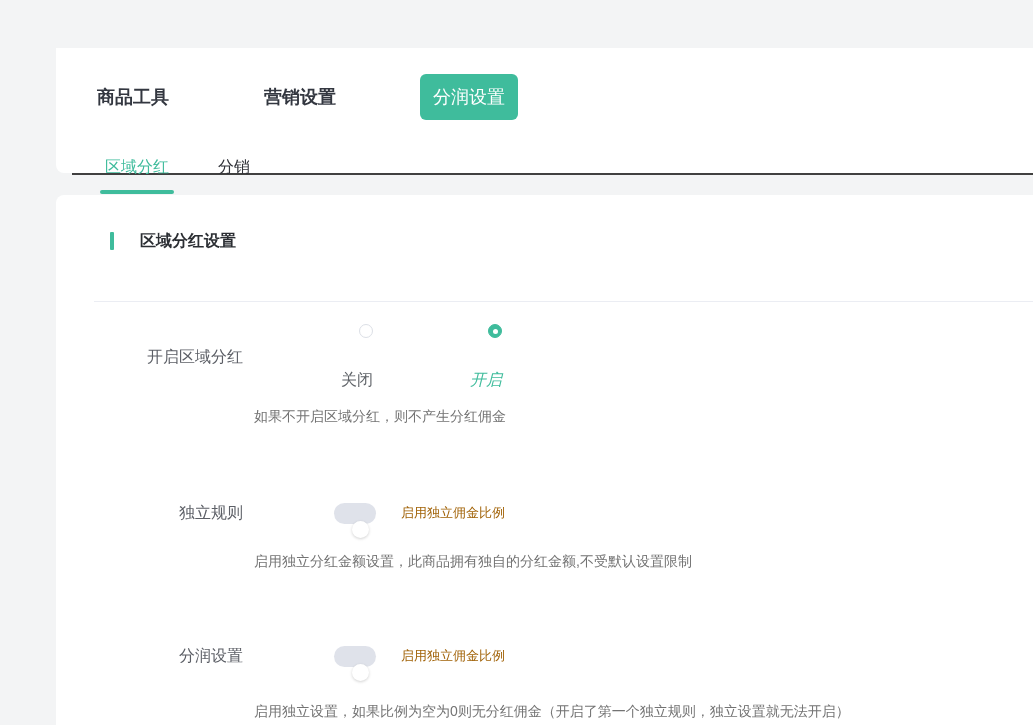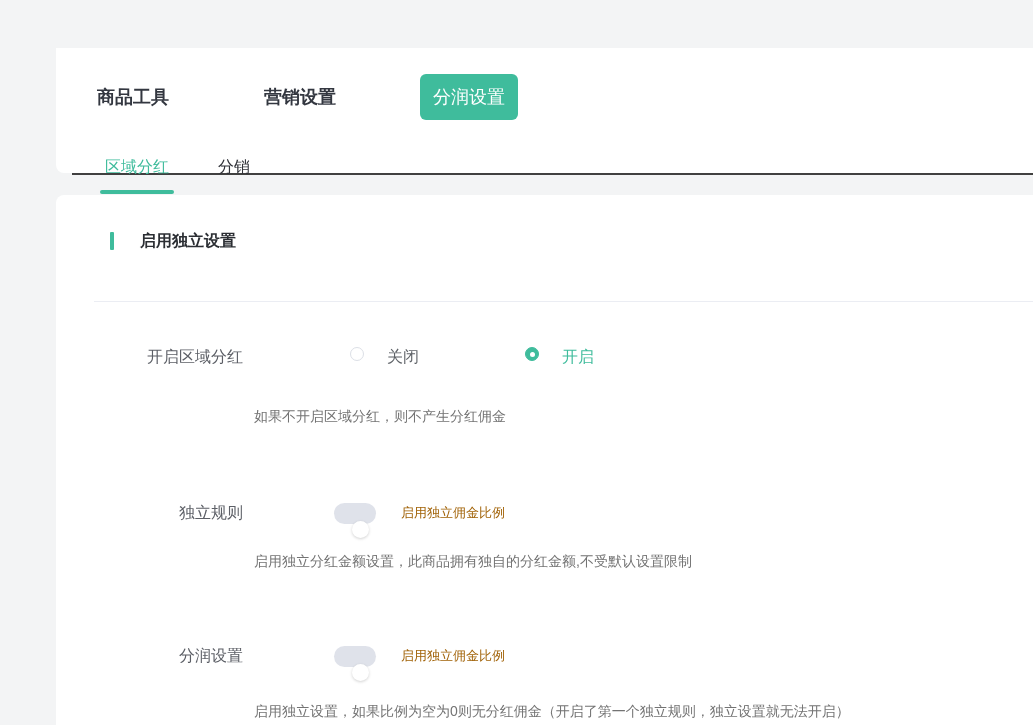--- a/index.html
+++ b/index.html
@@ -78,22 +78,22 @@
   .form-row.r2 { top: 430px; }
   .row-label {
     width: 155px; text-align: right; font-size: 16px; color: #5c5f66;
     flex: 0 0 155px; white-space: nowrap;
   }
   .row-content {
     margin-left: 27px; display: flex; align-items: center;
   }
 
   
-  .radio { display: flex; align-items: flex-start; cursor: pointer; }
-  .radio + .radio { margin-left: 58px; }
+  .radio { display: flex; align-items: flex-end; cursor: pointer; flex-direction: column; }
+  .radio + .radio { margin-left: 58px; font-style: italic; }
   .radio-circle {
     width: 14px; height: 14px; border-radius: 50%;
     border: 1px solid #dcdfe6; background: #fff; position: relative;
   }
   .radio.checked .radio-circle {
     background: #3fbc9c; border-color: #3fbc9c;
   }
   .radio.checked .radio-circle::after {
     content: ""; position: absolute; left: 4px; top: 4px;
     width: 5px; height: 5px; border-radius: 50%; background: #fff;
@@ -133,21 +133,21 @@
   <div class="sub-tab-row">
     <div class="sub-tab s0 active">区域分红</div>
     <div class="sub-tab s1">分销</div>
   </div>
 </div>
 
 <div class="content-card">
 
   <div class="section-header">
     <span class="green-bar"></span>
-    <span class="section-title">启用独立设置</span>
+    <span class="section-title">区域分红设置</span>
   </div>
 
   <div class="h-divider d1"></div>
 
   <div class="form-row r0">
     <div class="row-label">开启区域分红</div>
     <div class="row-content">
       <div class="radio">
         <span class="radio-circle"></span>
         <span class="radio-label">关闭</span>

